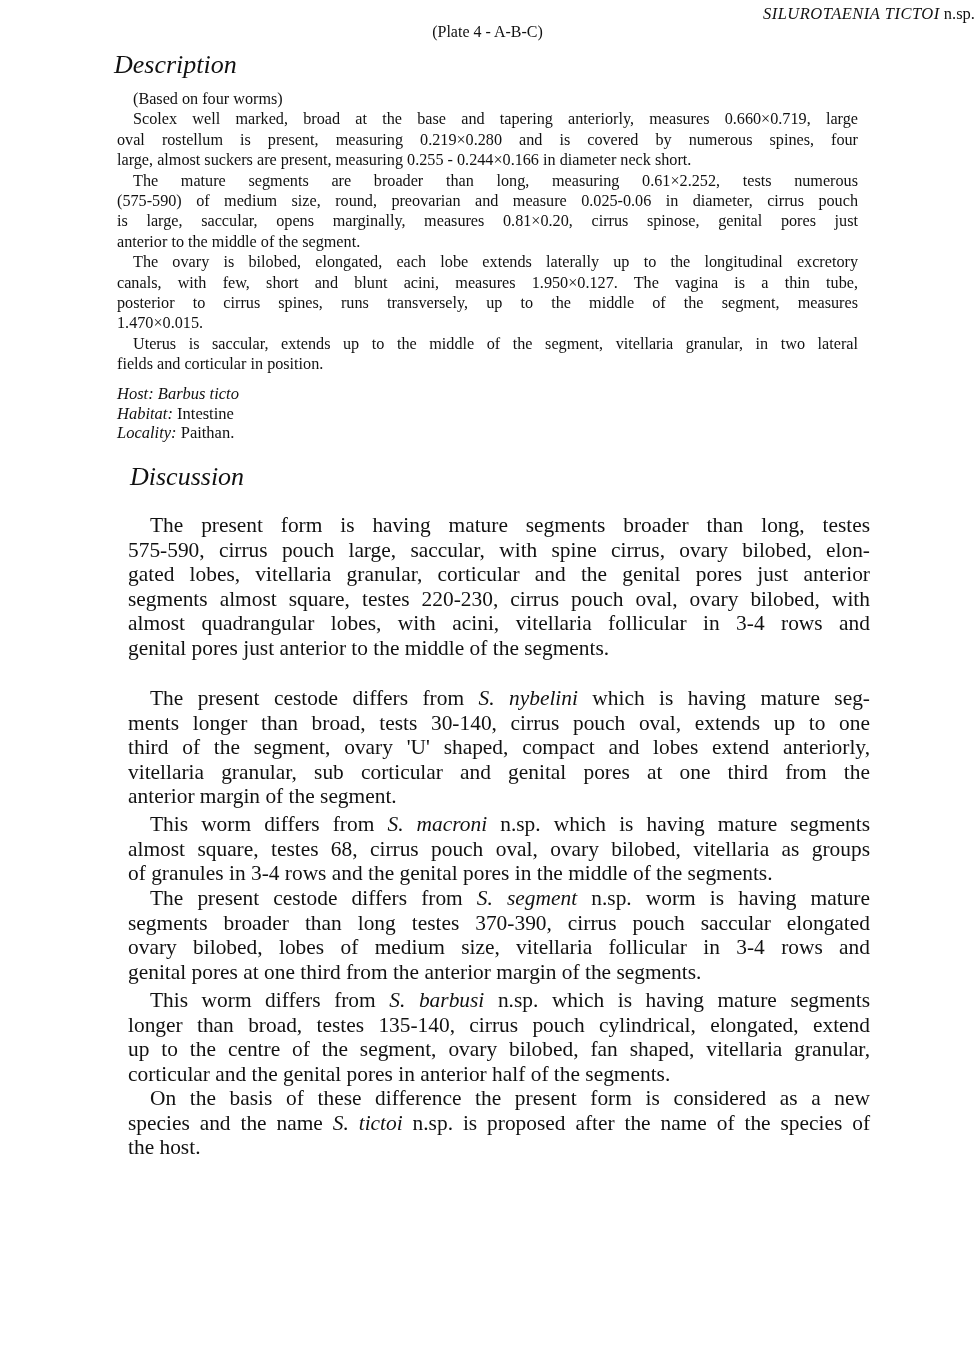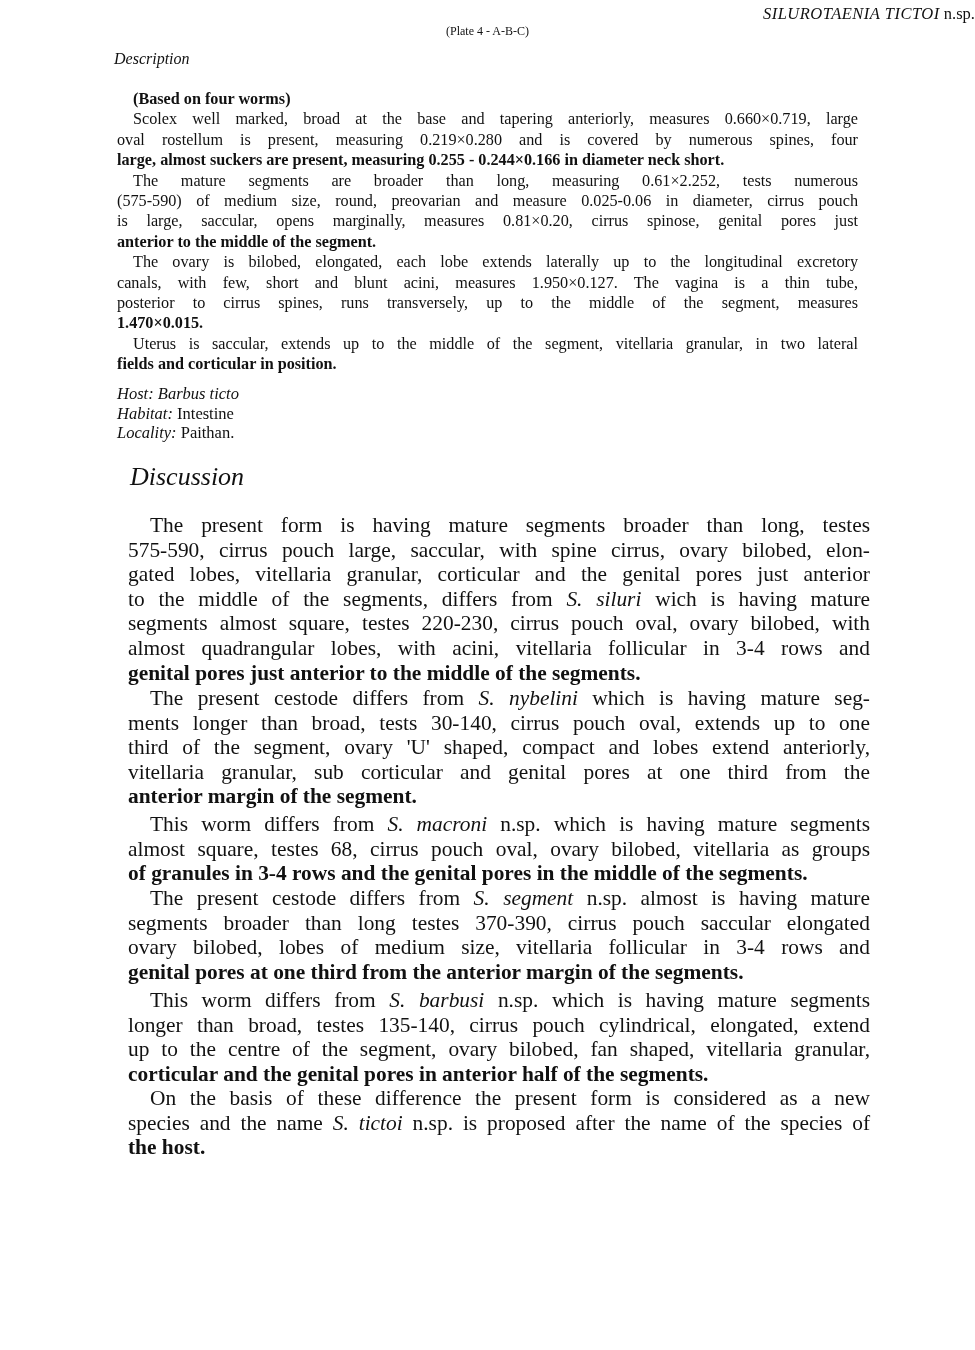--- a/index.html
+++ b/index.html
@@ -1,23 +1,23 @@
 <!DOCTYPE html>
 <html><head>
 <meta charset="utf-8">
 <style>
   html, body { margin:0; padding:0; background:#ffffff; }
   body { width:975px; height:1350px; position:relative; overflow:hidden; color:#111; font-family:"Liberation Serif", "DejaVu Serif", serif; }
   .title { position:absolute; left:0; width:975px; top:4px; text-align:right; font-size:16.5px; line-height:19px; }
   .title .ital { font-style:italic; letter-spacing:0.5px; }
-  .subtitle { position:absolute; left:0; width:975px; top:23px; text-align:center; font-size:12px; line-height:17px; }
-  .h-desc { position:absolute; left:114px; top:50px; font-size:16px; font-style:italic; }
+  .subtitle { position:absolute; left:0; width:975px; top:23px; text-align:center; font-size:16px; line-height:17px; }
+  .h-desc { position:absolute; left:114px; top:50px; font-size:26px; font-style:italic; }
   .desc { position:absolute; left:117px; width:741px; font-size:16.2px; line-height:20.4px; }
   .line { display:block; text-align:justify; text-align-last:justify; white-space:nowrap; height:20.4px; }
-  .line.last { text-align-last:left;font-weight:bold; }
+  .line.last { text-align-last:left; }
   .line.ind { padding-left:16px; }
   .hostblock { position:absolute; left:117px; top:384px; font-size:16.5px; line-height:19.6px; }
   .hostblock i { }
   .h-disc { position:absolute; left:130px; top:462px; font-size:26px; font-style:italic; }
   .disc { position:absolute; left:128px; width:742px; font-size:21.4px; line-height:24.6px; }
   .disc .line { height:24.6px; }
   .disc .line.ind { padding-left:22px; }
   em { font-style:italic; }
 </style>
 </head>
@@ -52,42 +52,41 @@
   <div><i>Habitat:</i> <span>Intestine</span></div>
   <div><i>Locality:</i> <span>Paithan.</span></div>
 </div>
 
 <div class="h-disc">Discussion</div>
 
 <div class="disc" style="top:513px;">
   <span class="line ind">The present form is having mature segments broader than long, testes</span>
   <span class="line">575-590, cirrus pouch large, saccular, with spine cirrus, ovary bilobed, elon-</span>
   <span class="line">gated lobes, vitellaria granular, corticular and the genital pores just anterior</span>
-  <span class="line"><span>to the middle of the segments, differs from </span><em>S. siluri</em><span> wich is having mature</span></span>
   <span class="line">segments almost square, testes 220-230, cirrus pouch oval, ovary bilobed, with</span>
   <span class="line">almost quadrangular lobes, with acini, vitellaria follicular in 3-4 rows and</span>
   <span class="line last">genital pores just anterior to the middle of the segments.</span>
 </div>
 
 <div class="disc" style="top:686px;">
   <span class="line ind"><span>The present cestode differs from </span><em>S. nybelini</em><span> which is having mature seg-</span></span>
   <span class="line">ments longer than broad, tests 30-140, cirrus pouch oval, extends up to one</span>
   <span class="line">third of the segment, ovary 'U' shaped, compact and lobes extend anteriorly,</span>
   <span class="line">vitellaria granular, sub corticular and genital pores at one third from the</span>
   <span class="line last">anterior margin of the segment.</span>
 </div>
 
 <div class="disc" style="top:812px;">
   <span class="line ind"><span>This worm differs from </span><em>S. macroni</em><span> n.sp. which is having mature segments</span></span>
   <span class="line">almost square, testes 68, cirrus pouch oval, ovary bilobed, vitellaria as groups</span>
   <span class="line last">of granules in 3-4 rows and the genital pores in the middle of the segments.</span>
 </div>
 
 <div class="disc" style="top:886px;">
-  <span class="line ind"><span>The present cestode differs from </span><em>S. segment</em><span> n.sp. almost is having mature</span></span>
+  <span class="line ind"><span>The present cestode differs from </span><em>S. segment</em><span> n.sp. worm is having mature</span></span>
   <span class="line">segments broader than long testes 370-390, cirrus pouch saccular elongated</span>
   <span class="line">ovary bilobed, lobes of medium size, vitellaria follicular in 3-4 rows and</span>
   <span class="line last">genital pores at one third from the anterior margin of the segments.</span>
 </div>
 
 <div class="disc" style="top:988px;">
   <span class="line ind"><span>This worm differs from </span><em>S. barbusi</em><span> n.sp. which is having mature segments</span></span>
   <span class="line">longer than broad, testes 135-140, cirrus pouch cylindrical, elongated, extend</span>
   <span class="line">up to the centre of the segment, ovary bilobed, fan shaped, vitellaria granular,</span>
   <span class="line last">corticular and the genital pores in anterior half of the segments.</span>

